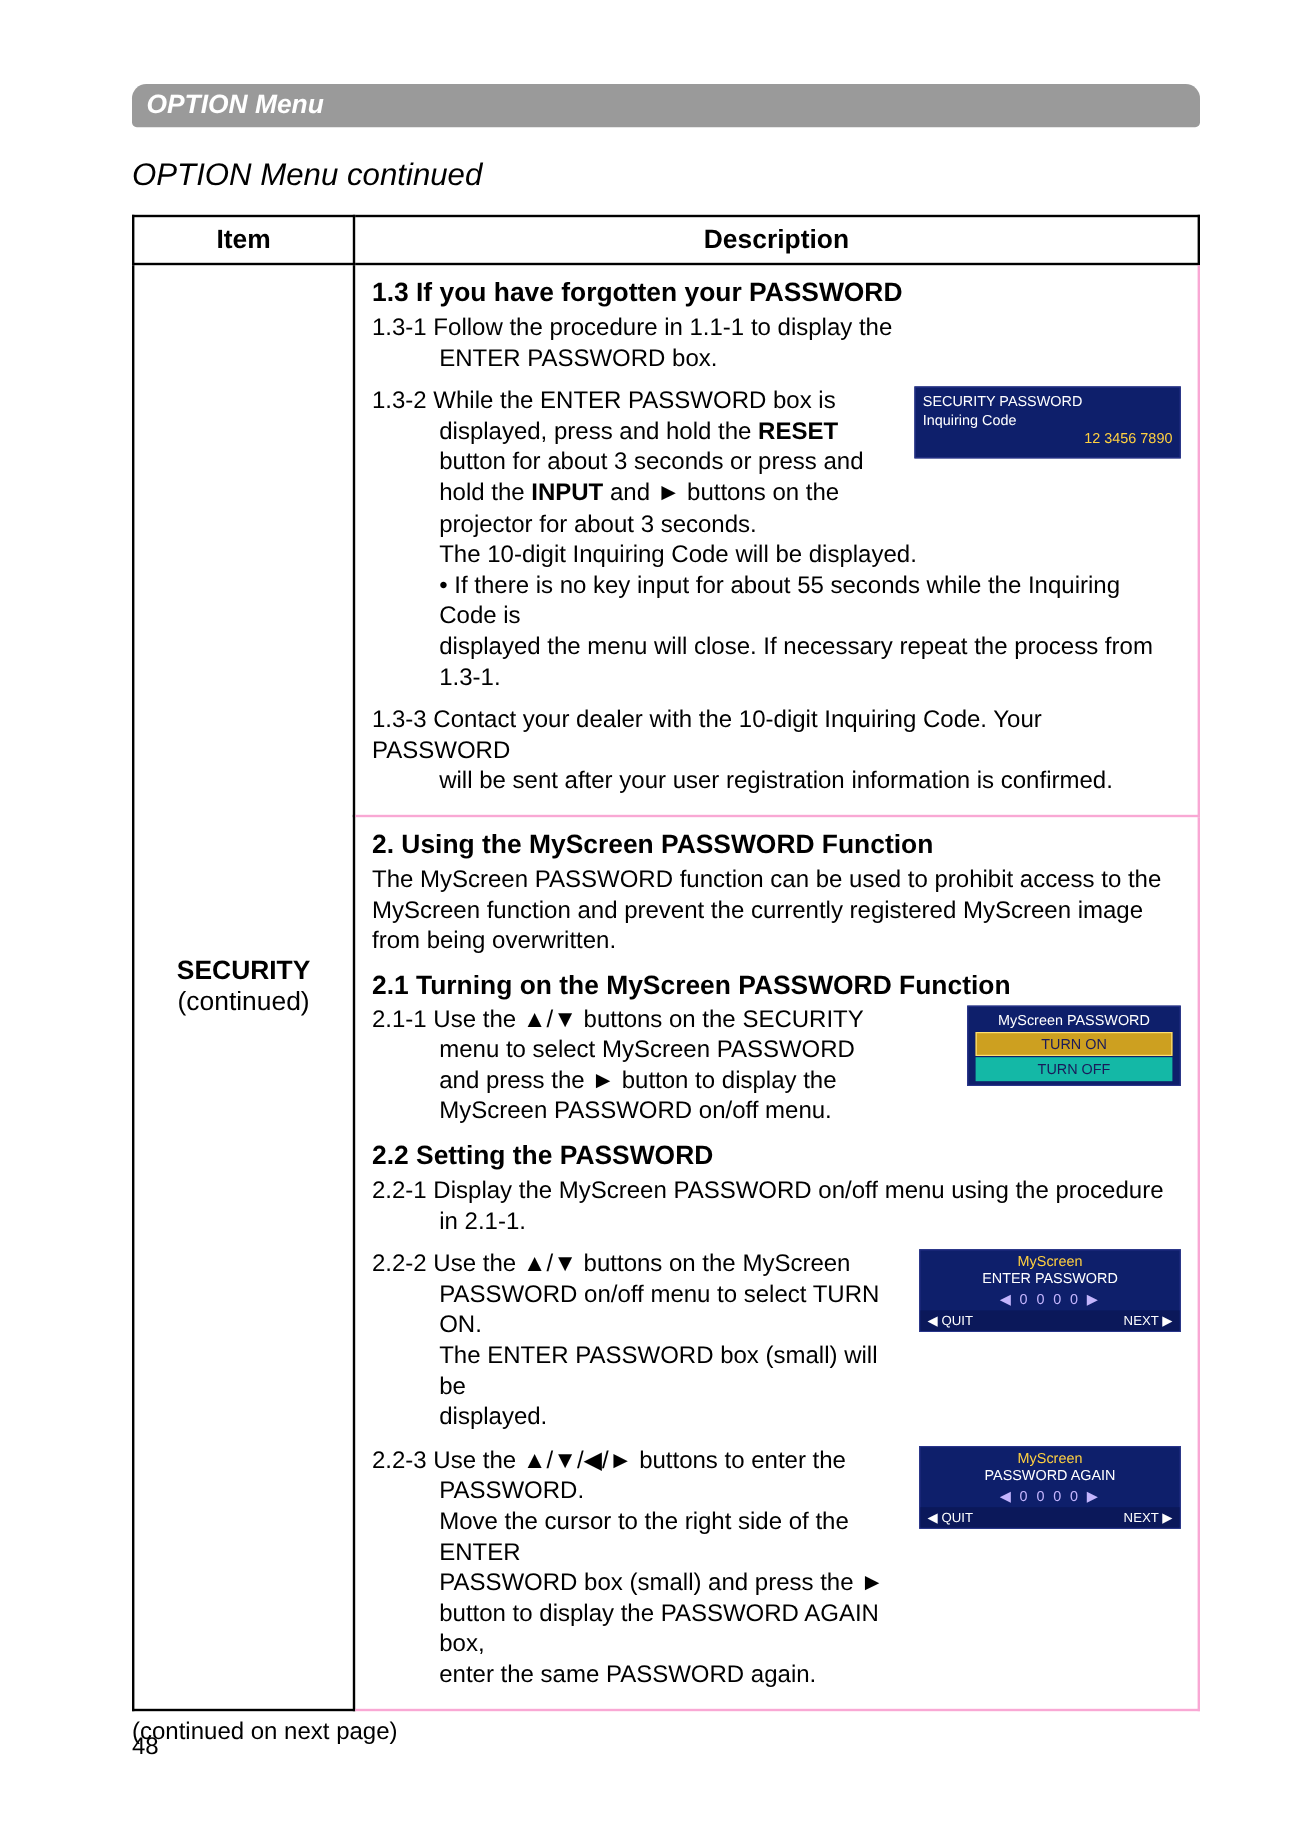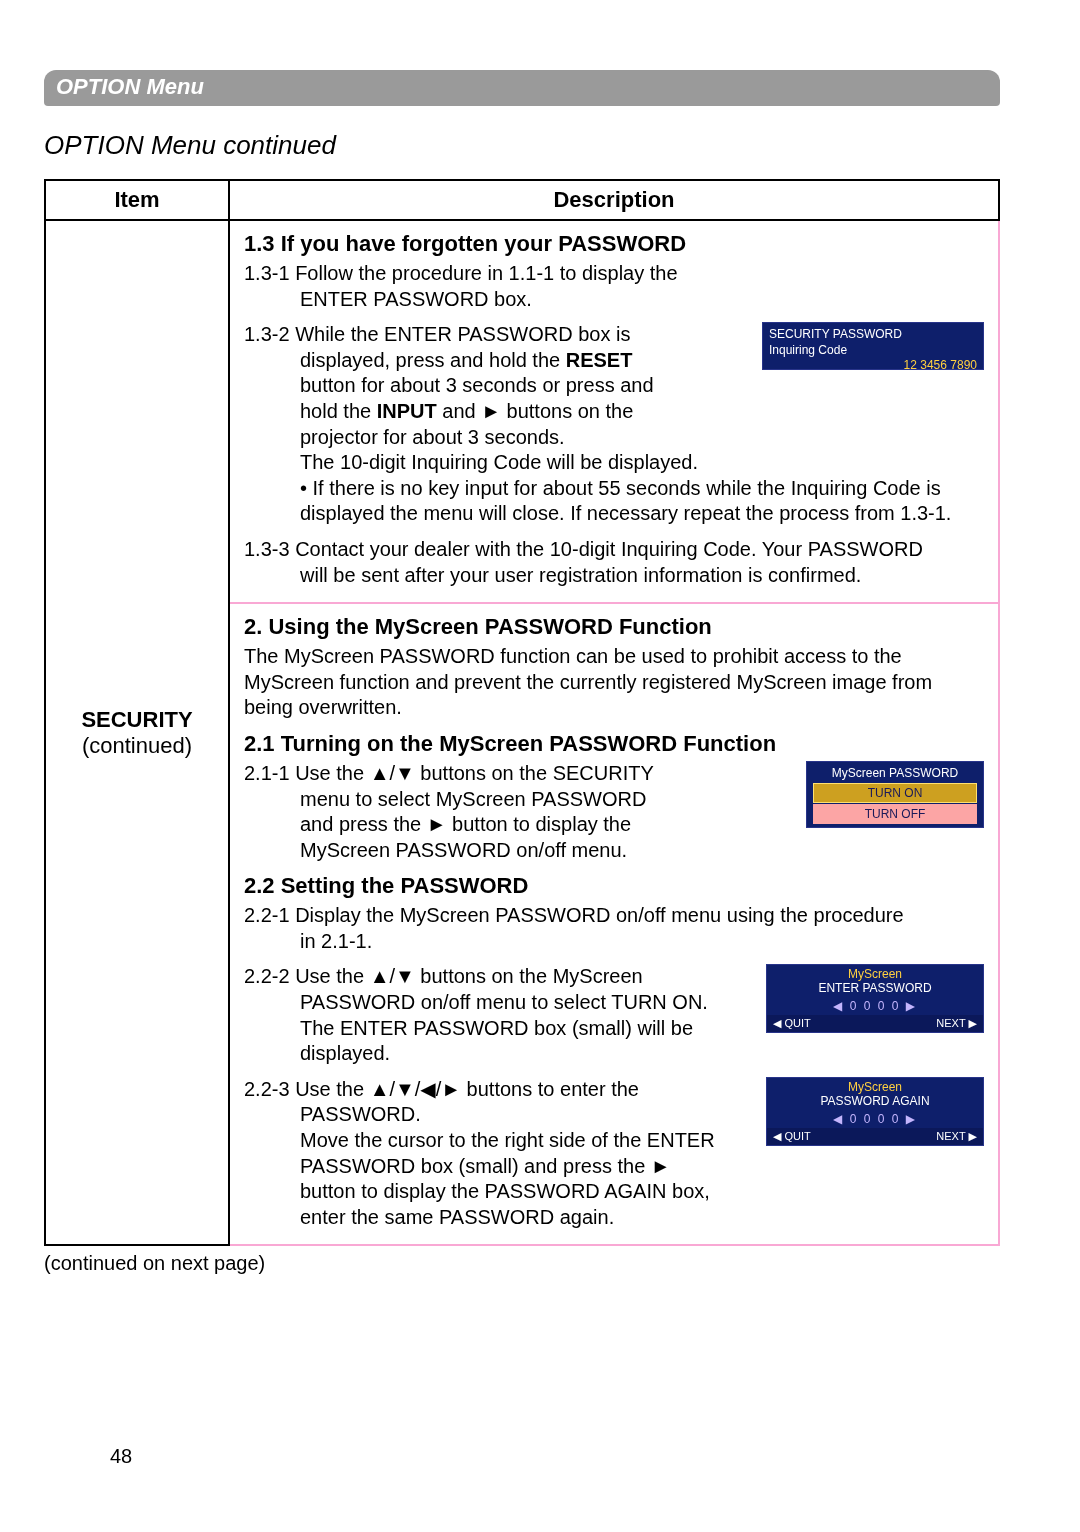--- a/index.html
+++ b/index.html
@@ -7,21 +7,21 @@
     background: #fff;
     font-family: Arial, Helvetica, sans-serif;
     width: 1080px;
     height: 1532px;
     position: relative;
     color: #000;
   }
   .page {
     position: absolute;
     inset: 0;
-    padding: 70px 80px 80px 44px;
+    padding: 70px 80px 80px 110px;
   }
   .banner {
     background: #9a9a9a;
     border-radius: 12px 12px 4px 4px;
     padding: 4px 12px 6px 12px;
     margin-bottom: 18px;
   }
   .banner-text {
     color: #fff;
     font-weight: bold;
@@ -77,21 +77,21 @@
   .panel-inq {
     width: 222px;
     background: #0e1f6b;
     color: #fff;
     font-size: 12px;
     padding: 4px 6px 6px 6px;
     border: 1px solid #28348a;
     line-height: 1.3;
     flex-shrink: 0;
     position: relative;
-    height: 48px;
+    height: 60px;
   }
   .panel-inq .code {
     color: #ffd040;
     text-align: right;
     font-size: 12px;
   }
   
   .panel-onoff {
     width: 178px;
     background: #0e1f6b;
@@ -112,21 +112,21 @@
     padding: 2px 0;
     margin: 1px 4px;
     border: 1px solid transparent;
   }
   .panel-onoff .opt.sel {
     background: #cda020;
     color: #1a1a5a;
     border: 1px solid #ffe070;
   }
   .panel-onoff .opt.other {
-    background: #fca5a5;
+    background: #14b8a6;
     color: #1a1a5a;
     text-align: center;
   }
   
   .panel-enter {
     width: 218px;
     background: #0e1f6b;
     color: #fff;
     font-size: 12px;
     flex-shrink: 0;

